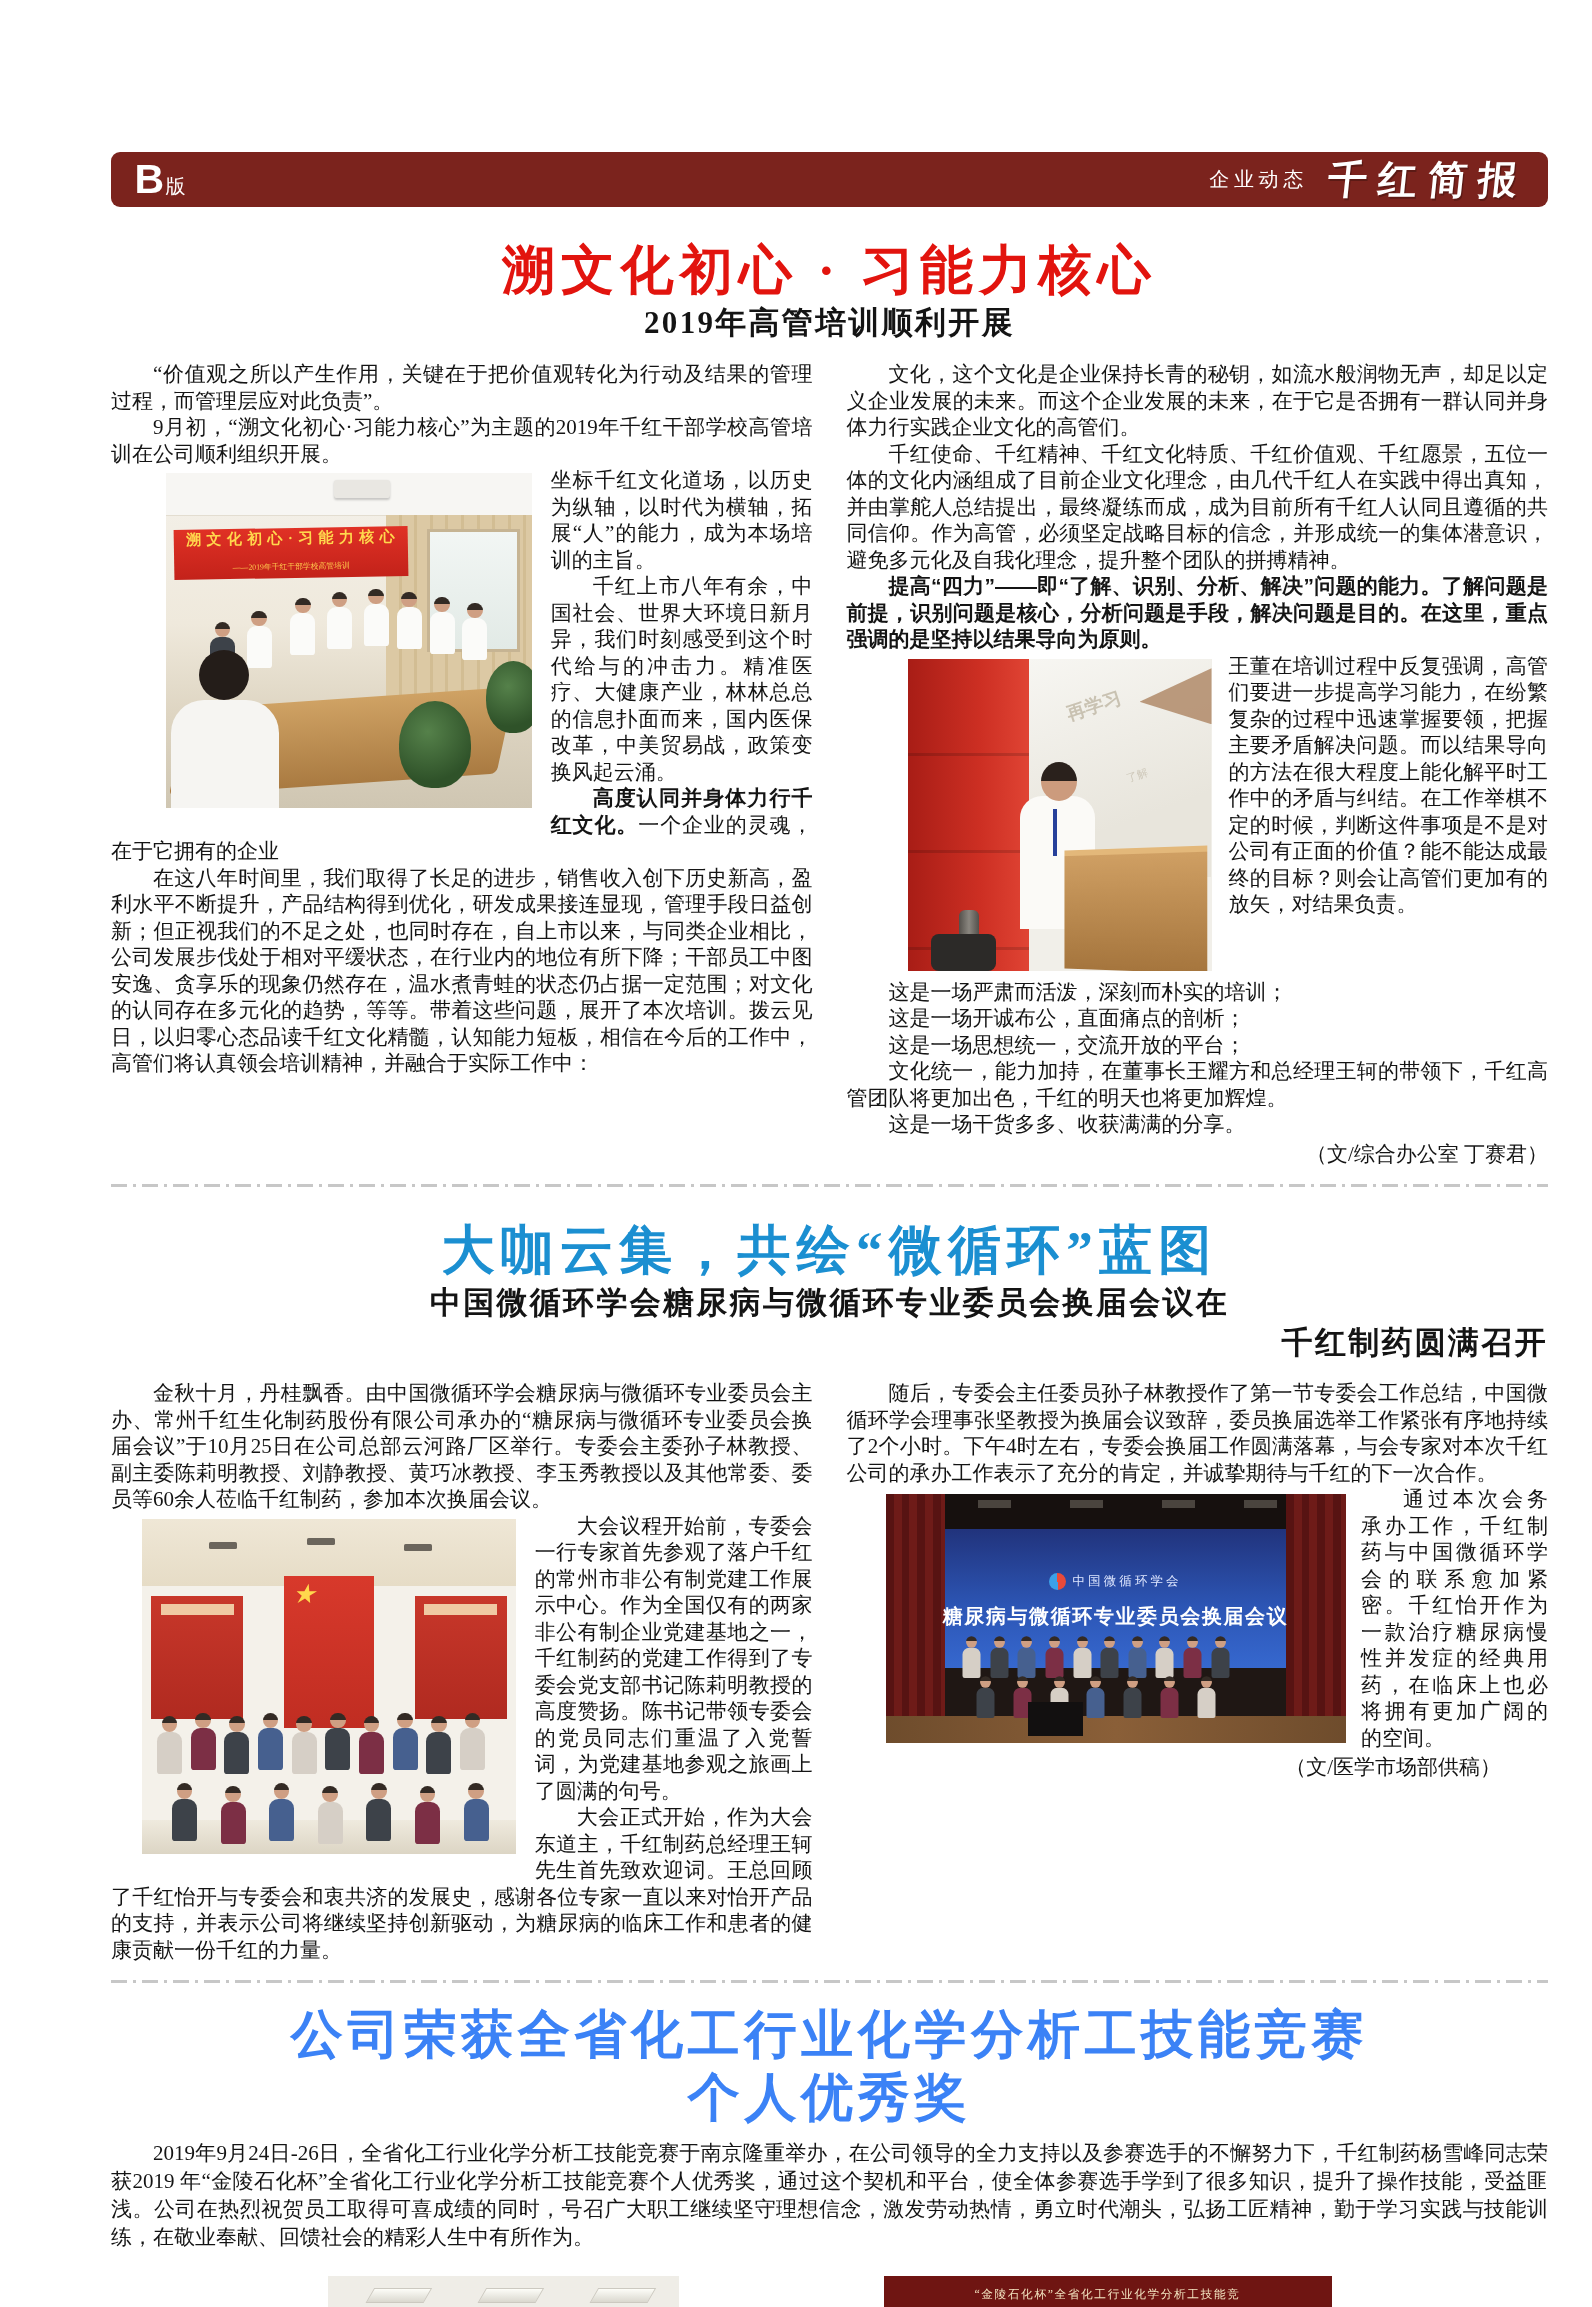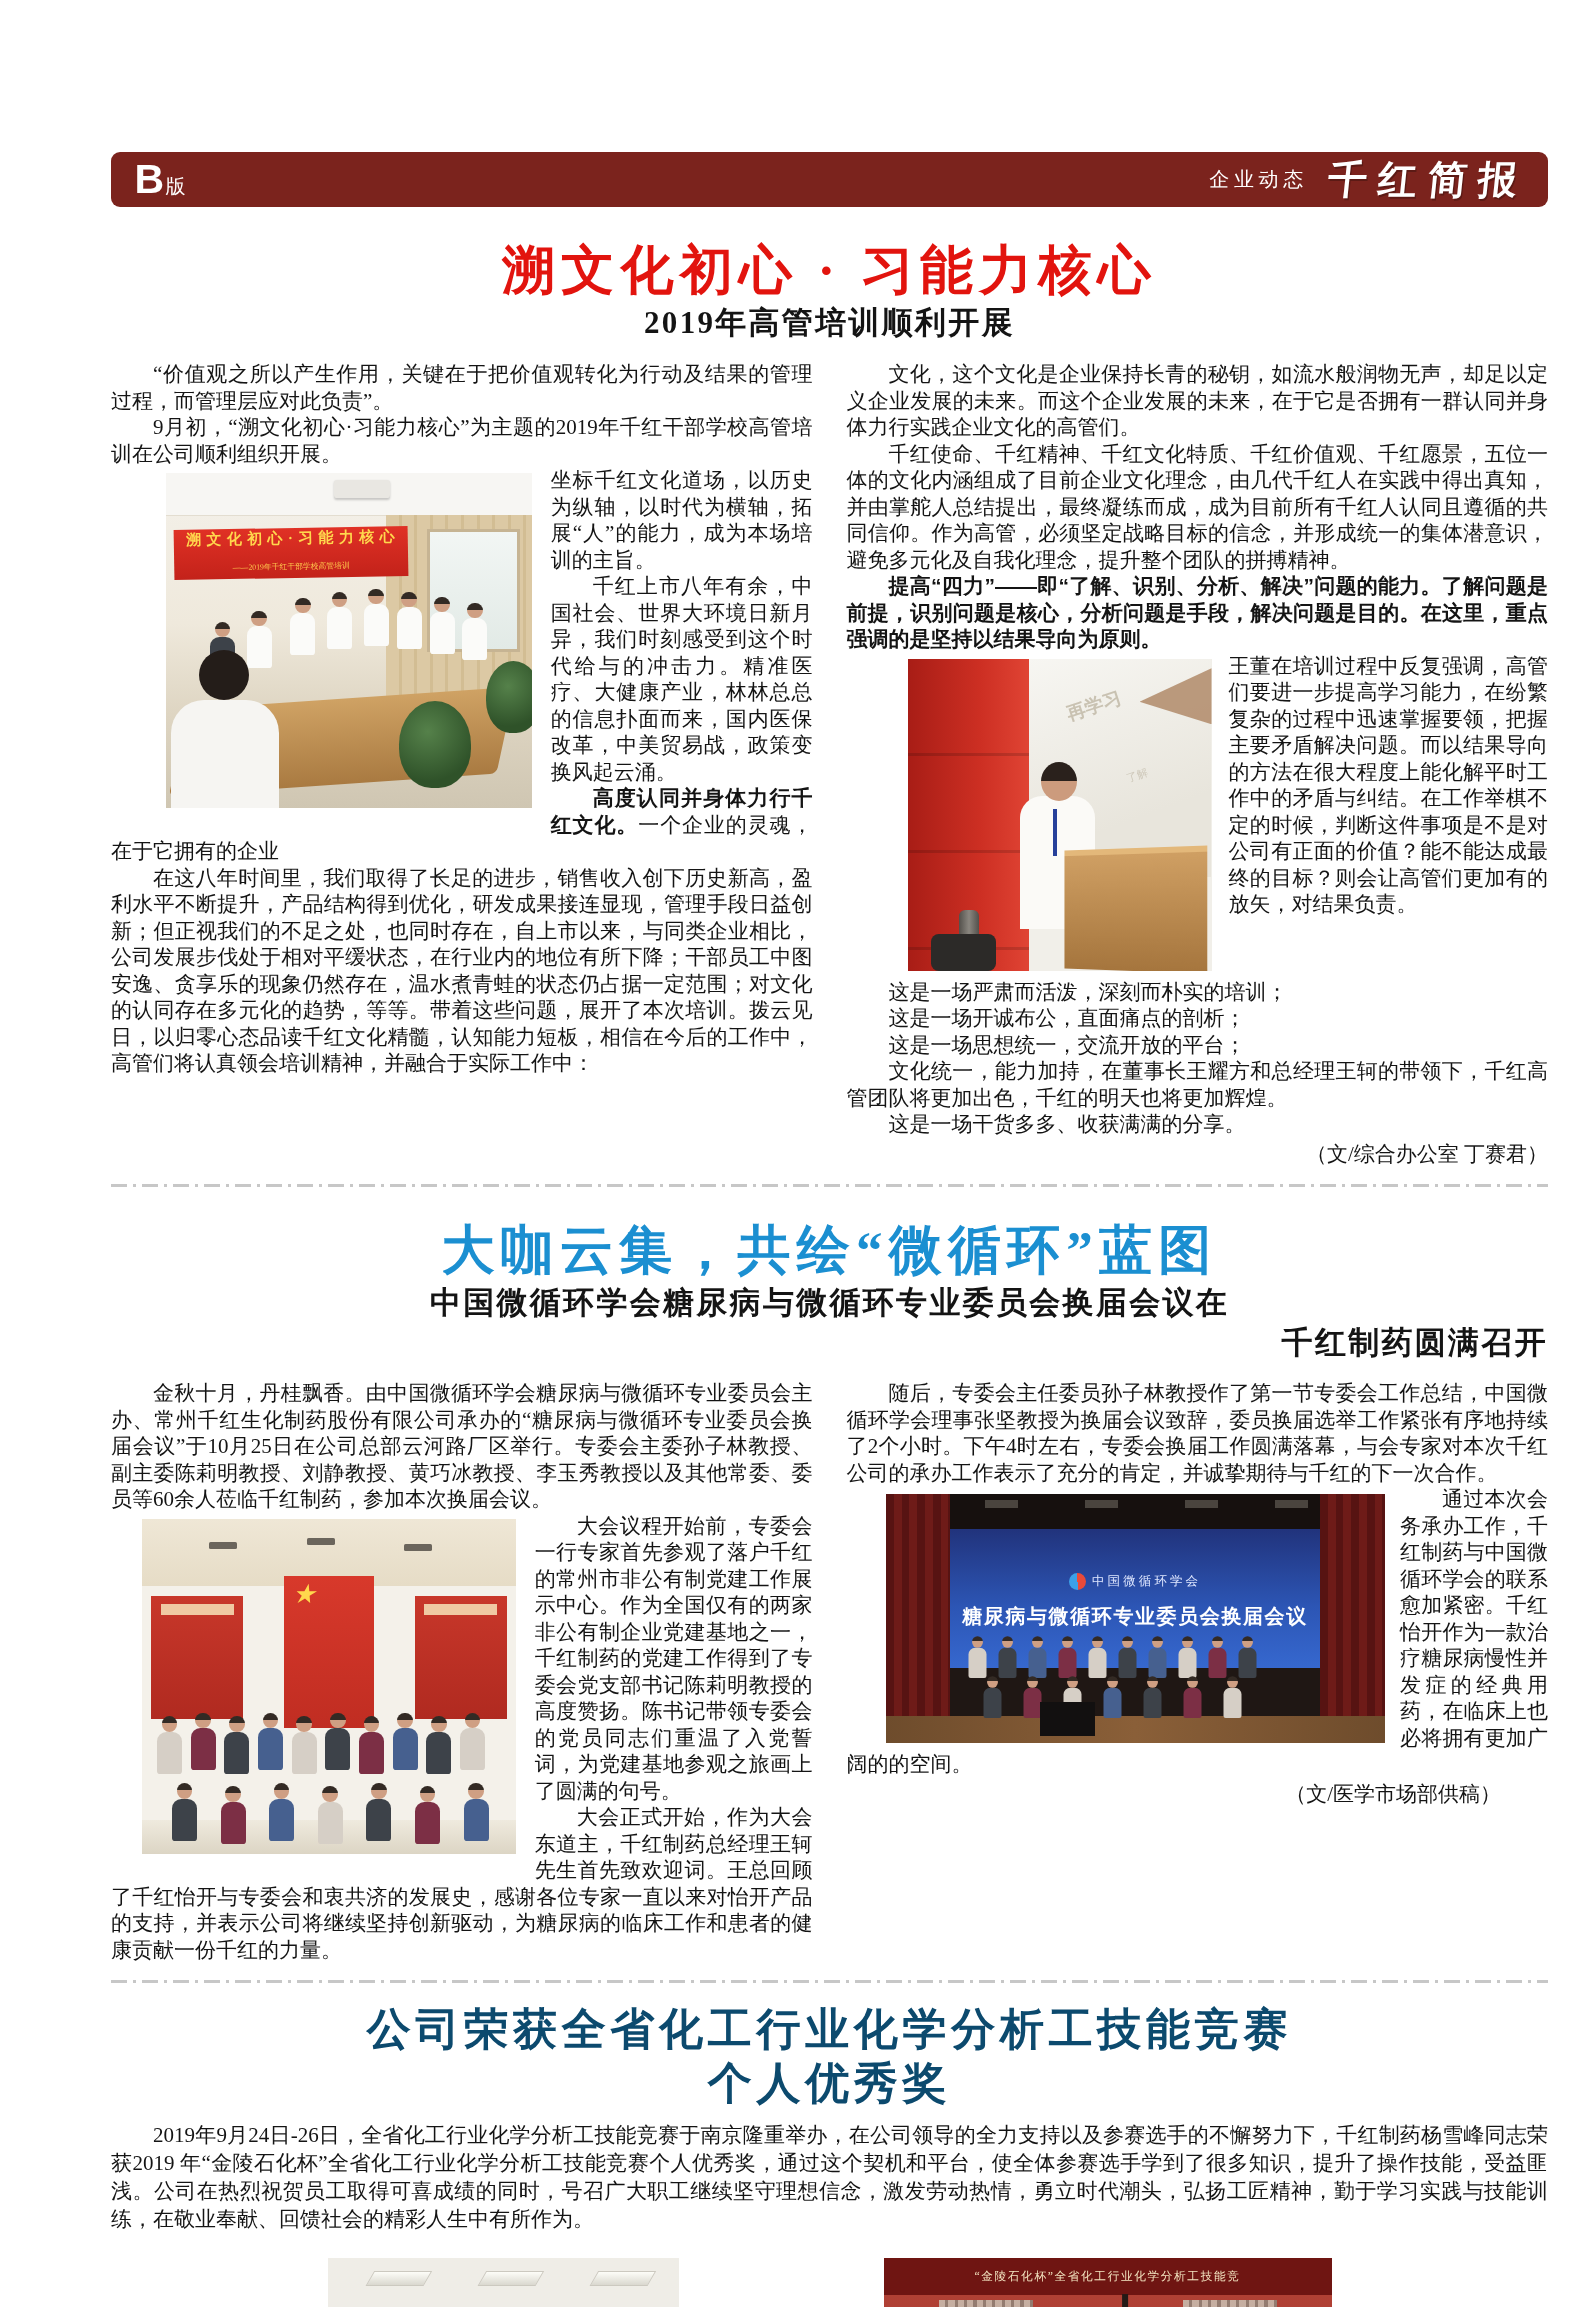--- a/index.html
+++ b/index.html
@@ -16,21 +16,21 @@
   .masthead{display:flex;align-items:center;}
   .section-label{font-size:20px;letter-spacing:4.7px;margin-right:20px;}
   .brand{font-size:39px;font-weight:700;letter-spacing:11px;transform:skewX(-6deg);
          text-shadow:1.6px 1.6px 0 rgba(0,0,0,.25);white-space:nowrap;}
 
   
   article{display:block;}
   .t1{margin:34px 0 0 0;text-align:center;font-size:53px;font-weight:800;letter-spacing:6.2px;line-height:1.1;}
   .t-red{color:#e2140e;}
   .t-blue{color:#1b8fd1;}
-  .t-orange{color:#0c4a6e;font-size:44px;letter-spacing:4.7px;margin-top:23.4px;}
+  .t-orange{color:#3b82f6;font-size:52px;letter-spacing:4.7px;margin-top:23.4px;}
   .t-orange.t2{margin-top:6px;}
   .sub{margin:6.2px 0 0 0;text-align:center;font-size:31px;font-weight:700;letter-spacing:2.3px;line-height:1.15;}
   .sub.sub2{margin-top:4px;text-align:right;}
 
   .cols{display:flex;gap:34px;margin-top:20px;}
   .col{flex:1;min-width:0;font-size:21px;line-height:26.5px;text-align:justify;}
   .col p{margin:0;}
   .ind{text-indent:2em;}
   .noind{text-indent:0;}
   .hei{font-family:"Liberation Sans","DejaVu Sans",sans-serif;font-weight:700;}
@@ -97,21 +97,21 @@
   .photo3{width:374px;height:335px;margin:6.2px 18.7px 6.2px 31px;background:#f4f1ea;}
   .p3-ceil{top:0;left:0;width:100%;height:20%;background:linear-gradient(180deg,#efe7d6,#e6dcc6);}
   .p3-light{width:28px;height:7px;background:#6b655c;border-radius:1.6px;}
   .p3-panel{top:23%;width:92px;height:123px;background:linear-gradient(180deg,#c8372a,#b02a20);}
   .p3-panel::before{content:"";position:absolute;top:7.8px;left:9.4px;right:9.4px;height:11px;background:#f4d9b0;opacity:.9;}
   .p3-flag{top:17%;left:38%;width:90px;height:152px;background:linear-gradient(180deg,#d8392b,#c02d22);}
   .p3-flag::before{content:"★";position:absolute;top:4.7px;left:7.8px;color:#ffd84d;font-size:26.5px;}
   .p3-floor{bottom:0;left:0;width:100%;height:10%;background:linear-gradient(180deg,#efeade,#dcd5c4);}
 
   
-  .photo4{width:499px;height:249px;margin:7.8px 15.6px 6.2px 39px;background:#1f1714;}
+  .photo4{width:460px;height:249px;margin:7.8px 15.6px 6.2px 39px;background:#1f1714;}
   .p4-curt{top:0;bottom:0;width:13%;background:repeating-linear-gradient(90deg,#571312 0 7.8px,#6e1b18 7.8px 15.6px);}
   .p4-top{top:0;left:13%;right:13%;height:14%;background:#16100e;}
   .p4-vent{top:6.2px;width:33px;height:7.8px;background:#4a443e;}
   .p4-screen{left:13%;right:13%;top:14%;height:56%;display:flex;flex-direction:column;align-items:center;justify-content:center;gap:7.8px;
     background:linear-gradient(180deg,#21337c,#2c55b4 55%,#3668cf);}
   .p4-org{color:#dfe7ff;font-size:12.5px;letter-spacing:3.1px;display:flex;align-items:center;gap:6.2px;}
   .p4-logo{width:17px;height:17px;border-radius:50%;background:conic-gradient(#e84a3a 0 50%,#3aa0e8 50% 100%);}
   .p4-title{color:#ffffff;font-size:20px;font-weight:700;letter-spacing:1.6px;white-space:nowrap;}
   .p4-floor{bottom:0;left:0;width:100%;height:11%;background:linear-gradient(90deg,#6e4c2c,#8a5f38,#6e4c2c);}
   .p4-spk{left:31%;bottom:3%;width:55px;height:34px;background:#121010;}

